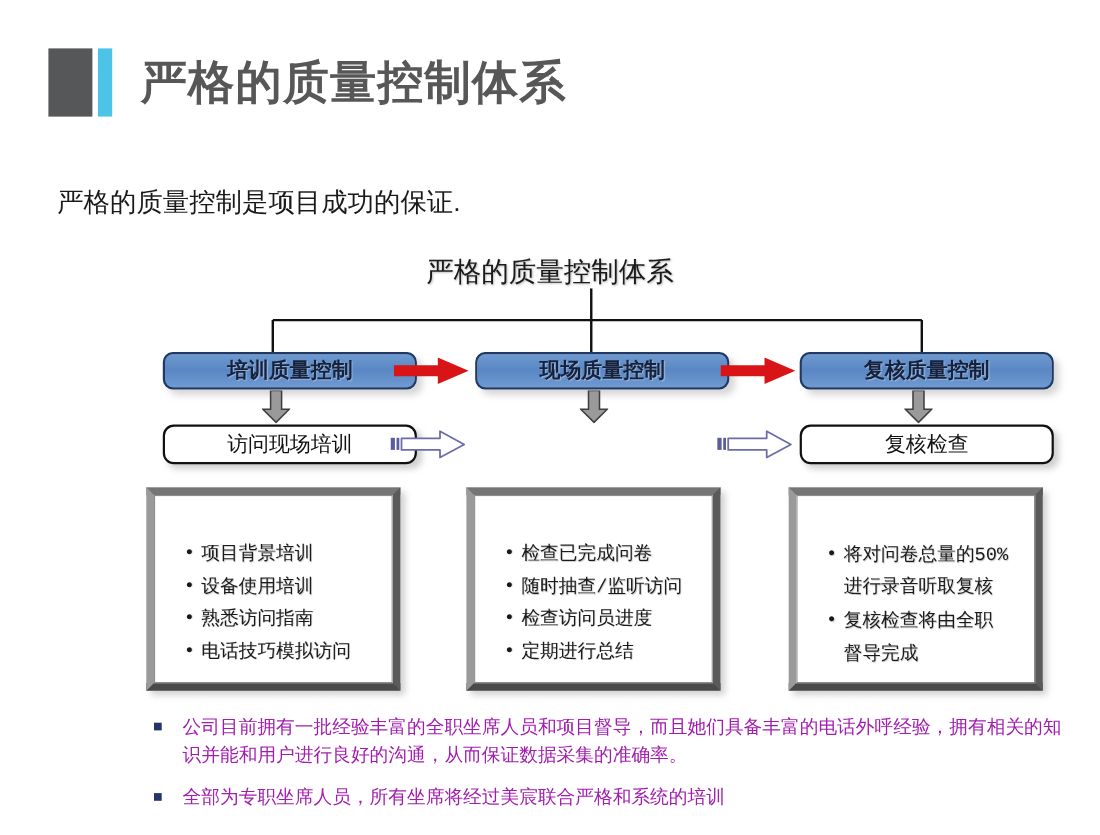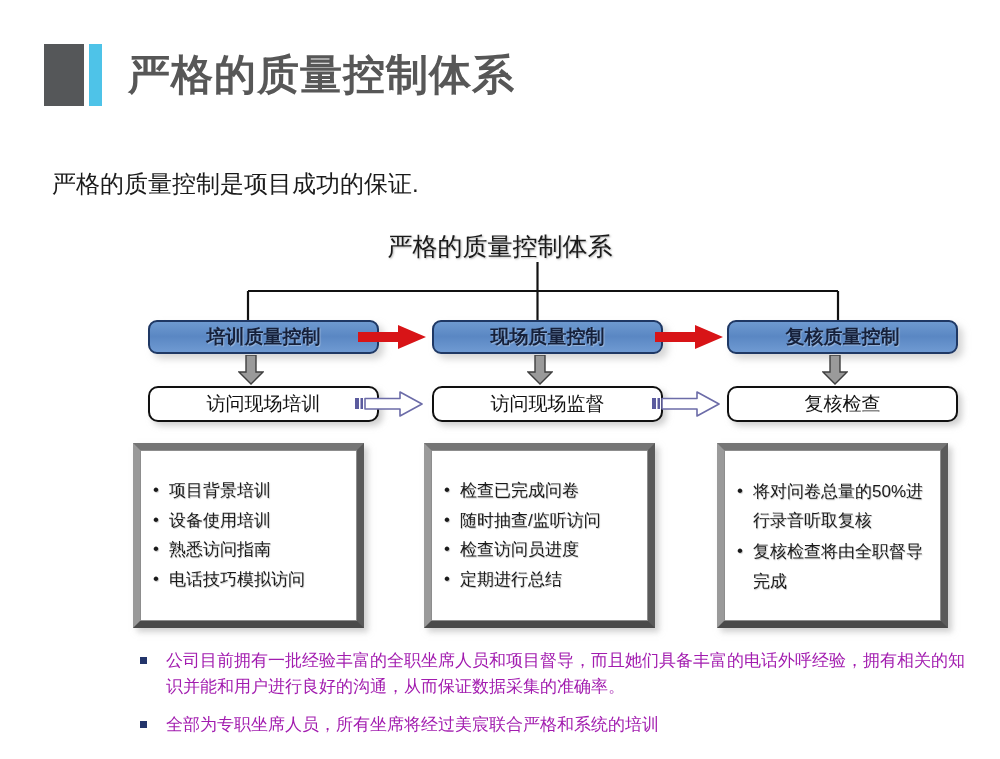--- a/index.html
+++ b/index.html
@@ -182,22 +182,23 @@
     border: 1px solid #8d8d8d;
     background: #ffffff;
     padding: 26px 8px 8px 12px;
   }
   .cb-1 { left: 133px; }
   .cb-2 { left: 424px; }
   .cb-3 { left: 717px; }
 
   .bullet-list {
     list-style: none;
-    margin: 0;
+    margin: 14px;
     padding: 0;
+    font-family: Liberation Mono, monospace;
   }
   .bullet-list li {
     position: relative;
     padding-left: 16px;
     font-size: 17px;
     line-height: 1.62;
     color: #1a1a1a;
     margin-bottom: 2px;
     text-shadow: 0.7px 0.7px 0.8px rgba(150,150,150,0.5);
   }
@@ -281,23 +282,20 @@
   </svg>
   <svg class="down-arrow da-2" viewBox="0 0 26 30" xmlns="http://www.w3.org/2000/svg">
     <path d="M 8 0 L 18 0 L 18 17 L 25 17 L 13 29 L 1 17 L 8 17 Z" fill="#9a9a9a" stroke="#3f3f3f" stroke-width="1.4"></path>
   </svg>
   <svg class="down-arrow da-3" viewBox="0 0 26 30" xmlns="http://www.w3.org/2000/svg">
     <path d="M 8 0 L 18 0 L 18 17 L 25 17 L 13 29 L 1 17 L 8 17 Z" fill="#9a9a9a" stroke="#3f3f3f" stroke-width="1.4"></path>
   </svg>
 
   <div class="white-box white-1">
     <span>访问现场培训</span>
-  </div>
-  <div class="white-box white-2">
-    <span>访问现场监督</span>
   </div>
   <div class="white-box white-3">
     <span>复核检查</span>
   </div>
 
   <svg class="hollow-arrow ha-1" viewBox="0 0 68 26" xmlns="http://www.w3.org/2000/svg">
     <rect x="0" y="7" width="4" height="11" fill="#5b5b9e"></rect>
     <rect x="5.5" y="7" width="2.5" height="11" fill="#5b5b9e"></rect>
     <path d="M 10 7.5 L 45 7.5 L 45 1 L 67 13 L 45 25 L 45 18 L 10 18 Z" fill="#ffffff" stroke="#6C6CA8" stroke-width="1.6" stroke-linejoin="round"></path>
   </svg>

